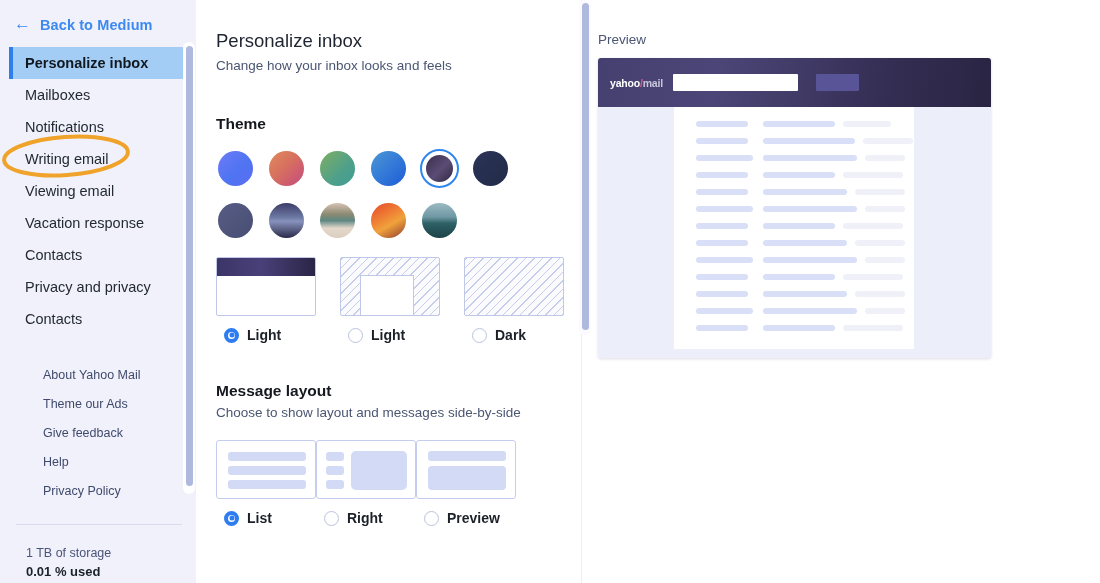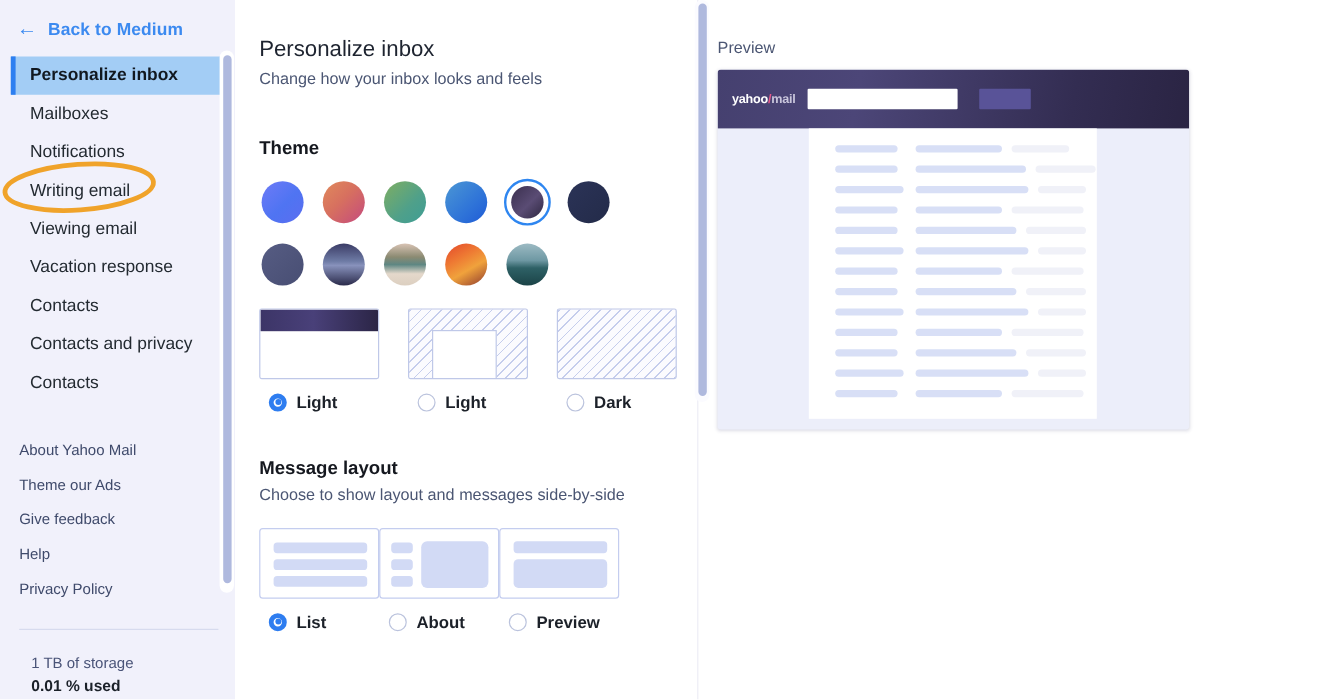--- a/index.html
+++ b/index.html
@@ -44,21 +44,21 @@
   .nav-item.active {
     background: #A3CDF5;
     font-weight: 700;
     color: #111820;
   }
   .nav-item.active::before {
     content: "";
     position: absolute; left: 0; top: 0; bottom: 0;
     width: 4px; background: #2D7FF0;
   }
-  .links { margin-top: 26px; }
+  .links { margin-top: 26px; margin-left: 27px; }
   .link-item {
     padding: 5px 10px 5px 16px;
     font-size: 12.5px;
     color: #3F4A6B;
     line-height: 19px;
     cursor: pointer;
     font-weight: 400;
   }
   .sb-divider {
     margin: 18px 14px 0 16px;
@@ -245,21 +245,21 @@
       <div class="nav-item">
         <span>Viewing email</span>
       </div>
       <div class="nav-item">
         <span>Vacation response</span>
       </div>
       <div class="nav-item">
         <span>Contacts</span>
       </div>
       <div class="nav-item">
-        <span>Contacts and privacy</span>
+        <span>Privacy and privacy</span>
       </div>
       <div class="nav-item">
         <span>Contacts</span>
       </div>
     </nav>
 
     <div class="links">
       <div class="link-item">About Yahoo Mail</div>
       <div class="link-item">Theme our Ads</div>
       <div class="link-item">Give feedback</div>
@@ -372,21 +372,21 @@
 
       <div>
         <div class="layout-card">
           <div class="lb" style="left:9px;top:11px;width:18px;height:9px;"></div>
           <div class="lb" style="left:9px;top:25px;width:18px;height:9px;"></div>
           <div class="lb" style="left:9px;top:39px;width:18px;height:9px;"></div>
           <div class="lb" style="left:34px;top:10px;width:56px;height:39px;border-radius:5px;"></div>
         </div>
         <div class="radio-row">
           <span class="radio"></span>
-          <span class="radio-label">About</span>
+          <span class="radio-label">Right</span>
         </div>
       </div>
 
       <div>
         <div class="layout-card">
           <div class="lb" style="left:11px;top:10px;width:78px;height:10px;"></div>
           <div class="lb" style="left:11px;top:25px;width:78px;height:24px;border-radius:4px;"></div>
         </div>
         <div class="radio-row">
           <span class="radio"></span>

